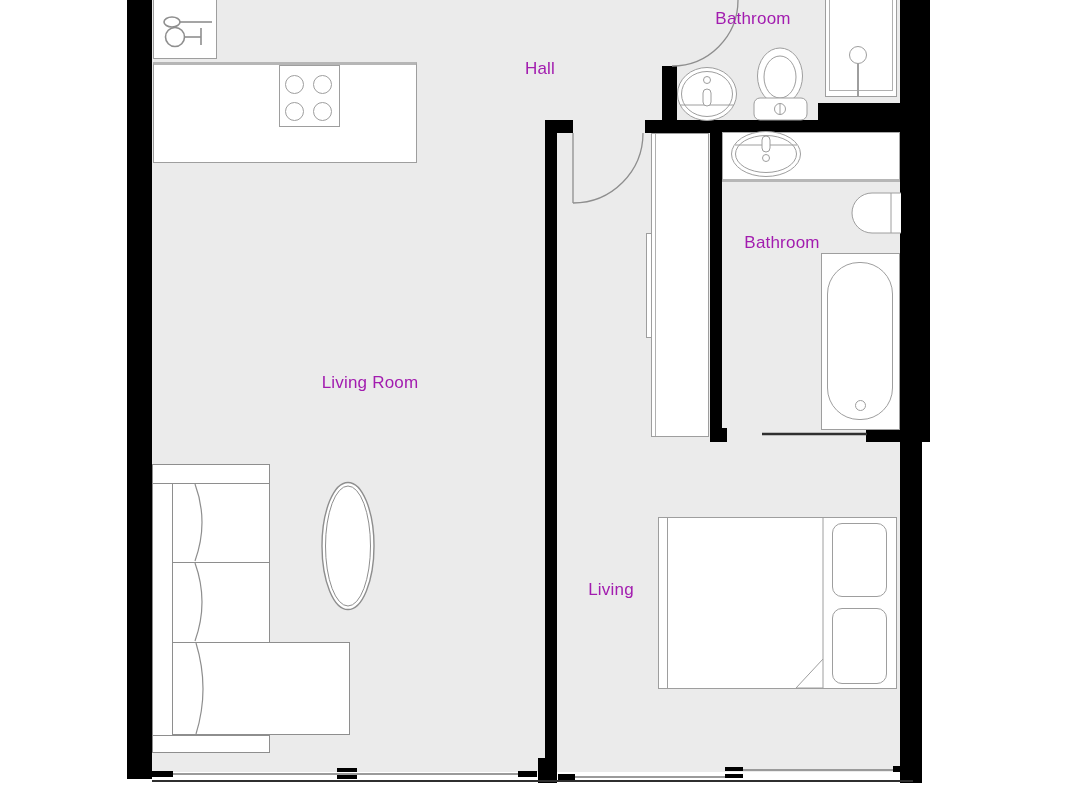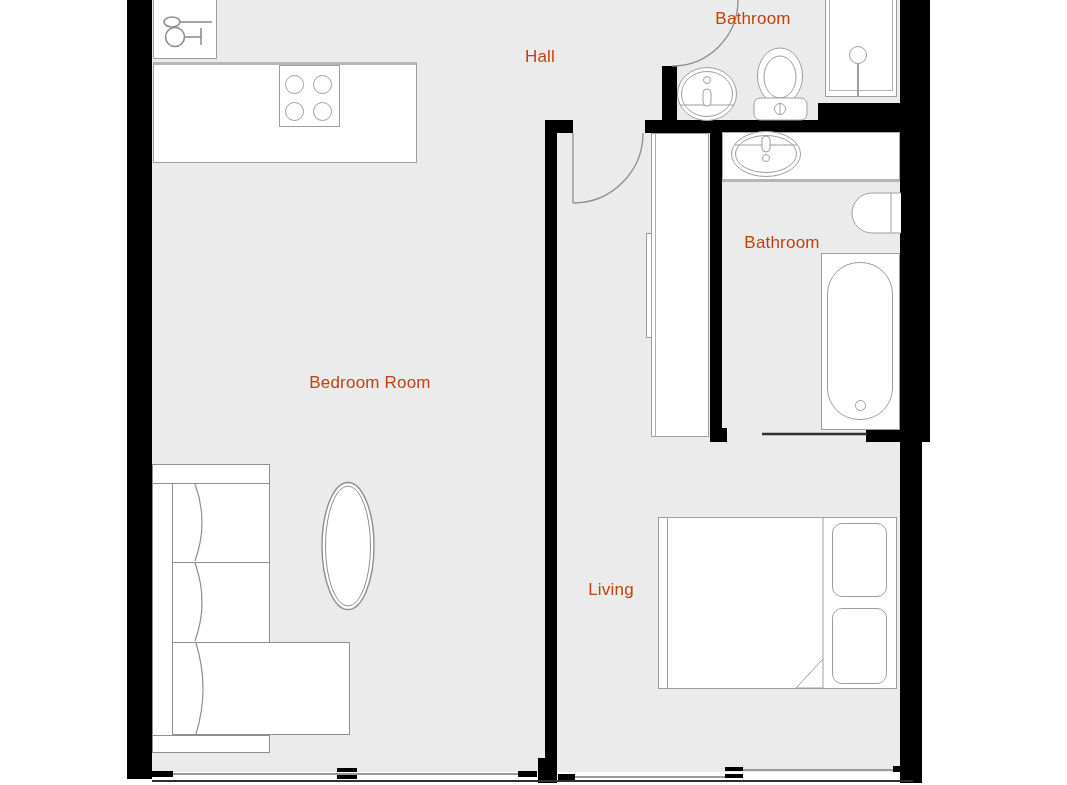--- a/index.html
+++ b/index.html
@@ -6,21 +6,21 @@
   .plan{position:relative;width:1067px;height:785px;background:#ffffff;overflow:hidden;
         font-family:"Liberation Sans",sans-serif;}
   .abs{position:absolute;}
   .floor{left:152px;top:0;width:748px;height:772px;background:#ebebeb;}
   .wall{position:absolute;background:#000;}
   .fixture{position:absolute;background:#fff;border:1px solid #9e9e9e;box-sizing:border-box;}
   .line{position:absolute;background:#9a9a9a;}
   .baseline{position:absolute;background:#2f2f2f;}
   .wincap{position:absolute;background:#000;}
   .room-label{position:absolute;transform:translate(-50%,-50%);font-size:17px;
-              color:#c2410c;letter-spacing:.2px;white-space:nowrap;}
+              color:#a21caf;letter-spacing:.2px;white-space:nowrap;}
   .burner{position:absolute;width:19px;height:19px;border:1px solid #9e9e9e;border-radius:50%;
           background:#fff;box-sizing:border-box;}
   .svg-layer{position:absolute;left:0;top:0;width:1067px;height:785px;pointer-events:none;}
   .pillow{position:absolute;background:#fff;border:1px solid #9e9e9e;border-radius:10px;box-sizing:border-box;}
   .sofa-line{position:absolute;background:#8e8e8e;}
 </style>
 </head>
 <body>
 
 <div class="plan">
@@ -154,19 +154,19 @@
       <ellipse cx="348" cy="546" rx="26" ry="63.5" fill="#fff" stroke="#8e8e8e" stroke-width="1.4"></ellipse>
       <ellipse cx="348" cy="546" rx="22.5" ry="60" fill="none" stroke="#8e8e8e"></ellipse>
     </g>
 
     <g>
       <line x1="823" y1="517" x2="823" y2="659" stroke="#9e9e9e"></line>
       <path d="M 823 659 L 796 688 L 823 688 Z" fill="#fff" stroke="#9e9e9e"></path>
     </g>
   </svg>
 
-  <span class="room-label" style="left:540px;top:57px">Hall</span>
+  <span class="room-label" style="left:540px;top:69px">Hall</span>
   <span class="room-label" style="left:753px;top:19px">Bathroom</span>
   <span class="room-label" style="left:782px;top:243px">Bathroom</span>
-  <span class="room-label" style="left:370px;top:383px">Bedroom Room</span>
+  <span class="room-label" style="left:370px;top:383px">Living Room</span>
   <span class="room-label" style="left:611px;top:590px">Living</span>
 
 </div>
 
 </body></html>

